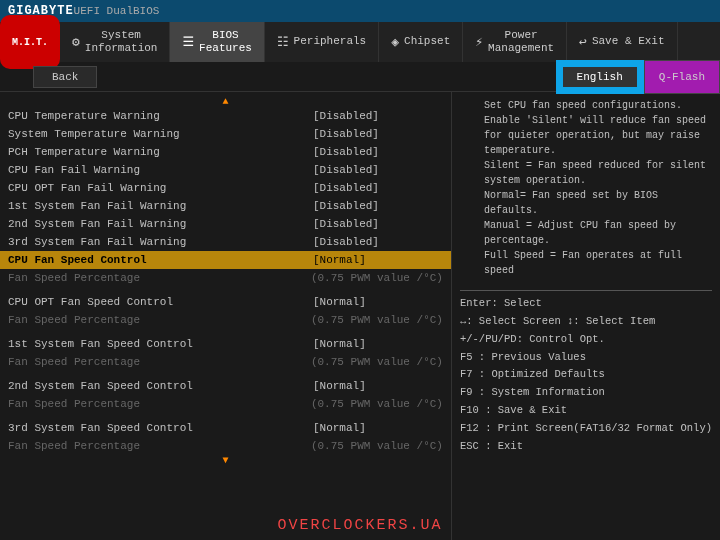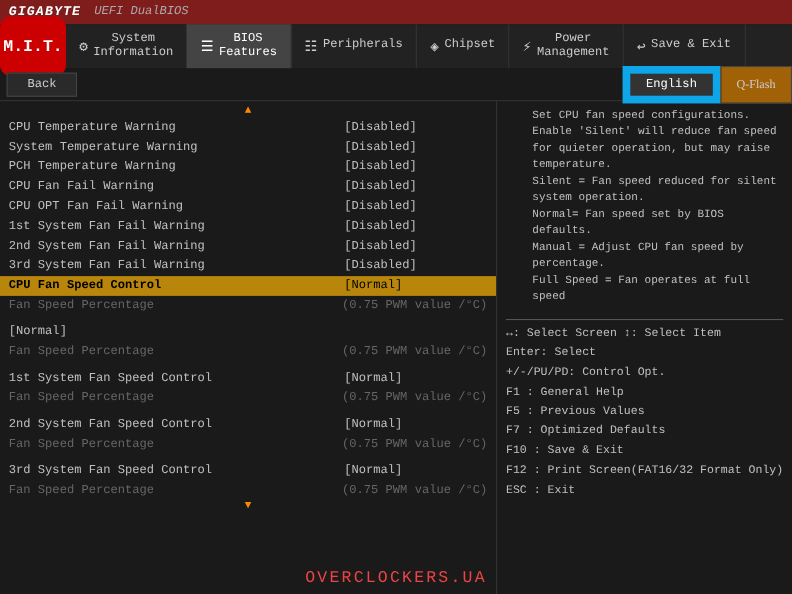--- a/index.html
+++ b/index.html
@@ -8,27 +8,25 @@
       height: 540px;
       background: #1a1a1a;
       font-family: 'Courier New', monospace;
       font-size: 11px;
       color: #c0c0c0;
       overflow: hidden;
     }
 
     
     .top-bar {
-      background: #7f1d1d;
+      background: #0c4a6e;
       height: 22px;
       display: flex;
       align-items: center;
       padding: 0 8px;
-      gap: 12px;
-      font-style: italic;
     }
     .brand {
       color: #fff;
       font-weight: bold;
       font-size: 12px;
       letter-spacing: 1px;
     }
     .dual-bios {
       color: #aaa;
       font-size: 11px;
@@ -43,21 +41,21 @@
     }
     .nav-mit {
       background: #c00;
       width: 60px;
       height: 54px;
       display: flex;
       align-items: center;
       justify-content: center;
       color: #fff;
       font-weight: bold;
-      font-size: 15px;
+      font-size: 10px;
       cursor: pointer;
       border-radius: 10px;
     }
     .nav-item {
       display: flex;
       align-items: center;
       padding: 0 12px;
       height: 40px;
       color: #ccc;
       font-size: 11px;
@@ -72,20 +70,21 @@
     .nav-label { line-height: 1.2; text-align: center; }
 
     
     .second-bar {
       background: #1a1a1a;
       height: 30px;
       display: flex;
       align-items: center;
       justify-content: space-between;
       border-bottom: 1px solid #333;
+      padding-left: 27px;
     }
     .back-btn {
       background: #2a2a2a;
       border: 1px solid #444;
       color: #ccc;
       padding: 4px 18px;
       font-size: 11px;
       cursor: pointer;
       margin-left: 6px;
       font-family: 'Courier New', monospace;
@@ -97,27 +96,27 @@
     .lang-btn {
       background: #333;
       border: 7px solid #0ea5e9;
       color: #fff;
       padding: 4px 14px;
       font-size: 11px;
       cursor: pointer;
       font-family: 'Courier New', monospace;
     }
     .qflash-btn {
-      background: #a16207;
+      background: #a21caf;
       border: 1px solid #444;
       color: #ccc;
       padding: 4px 14px;
       font-size: 11px;
       cursor: pointer;
-      font-family: Liberation Serif, serif;
+      font-family: Liberation Mono, monospace;
     }
 
     
     .main {
       display: flex;
       height: calc(540px - 92px);
     }
 
     
     .left-panel {
@@ -308,20 +307,21 @@
     <div class="menu-row highlighted">
       <span class="menu-label">CPU Fan Speed Control</span>
       <span class="menu-value">[Normal]</span>
     </div>
     <div class="menu-row">
       <span class="menu-label dimmed">Fan Speed Percentage</span>
       <span class="menu-value dimmed">(0.75 PWM value /°C)</span>
     </div>
     <div class="separator"></div>
     <div class="menu-row">
+      <span class="menu-label">CPU OPT Fan Speed Control</span>
       <span class="menu-value">[Normal]</span>
     </div>
     <div class="menu-row">
       <span class="menu-label dimmed">Fan Speed Percentage</span>
       <span class="menu-value dimmed">(0.75 PWM value /°C)</span>
     </div>
     <div class="separator"></div>
     <div class="menu-row">
       <span class="menu-label">1st System Fan Speed Control</span>
       <span class="menu-value">[Normal]</span>
@@ -359,26 +359,26 @@
       temperature.<br>
       Silent = Fan speed reduced for silent<br>
       system operation.<br>
       Normal= Fan speed set by BIOS defaults.<br>
       Manual = Adjust CPU fan speed by<br>
       percentage.<br>
       Full Speed = Fan operates at full speed
     </div>
     <div class="divider-line"></div>
     <div class="shortcut-list">
+      <div class="shortcut-row">Enter: Select</div>
       <div class="shortcut-row">↔: Select Screen  ↕: Select Item</div>
-      <div class="shortcut-row">Enter: Select</div>
       <div class="shortcut-row">+/-/PU/PD: Control Opt.</div>
-      <div class="shortcut-row">F1  : General Help</div>
       <div class="shortcut-row">F5  : Previous Values</div>
       <div class="shortcut-row">F7  : Optimized Defaults</div>
+      <div class="shortcut-row">F9  : System Information</div>
       <div class="shortcut-row">F10 : Save &amp; Exit</div>
       <div class="shortcut-row">F12 : Print Screen(FAT16/32 Format Only)</div>
       <div class="shortcut-row">ESC : Exit</div>
     </div>
   </div>
 </div>
 
 <div class="watermark">OVERCLOCKERS.UA</div>
 
 </body></html>

